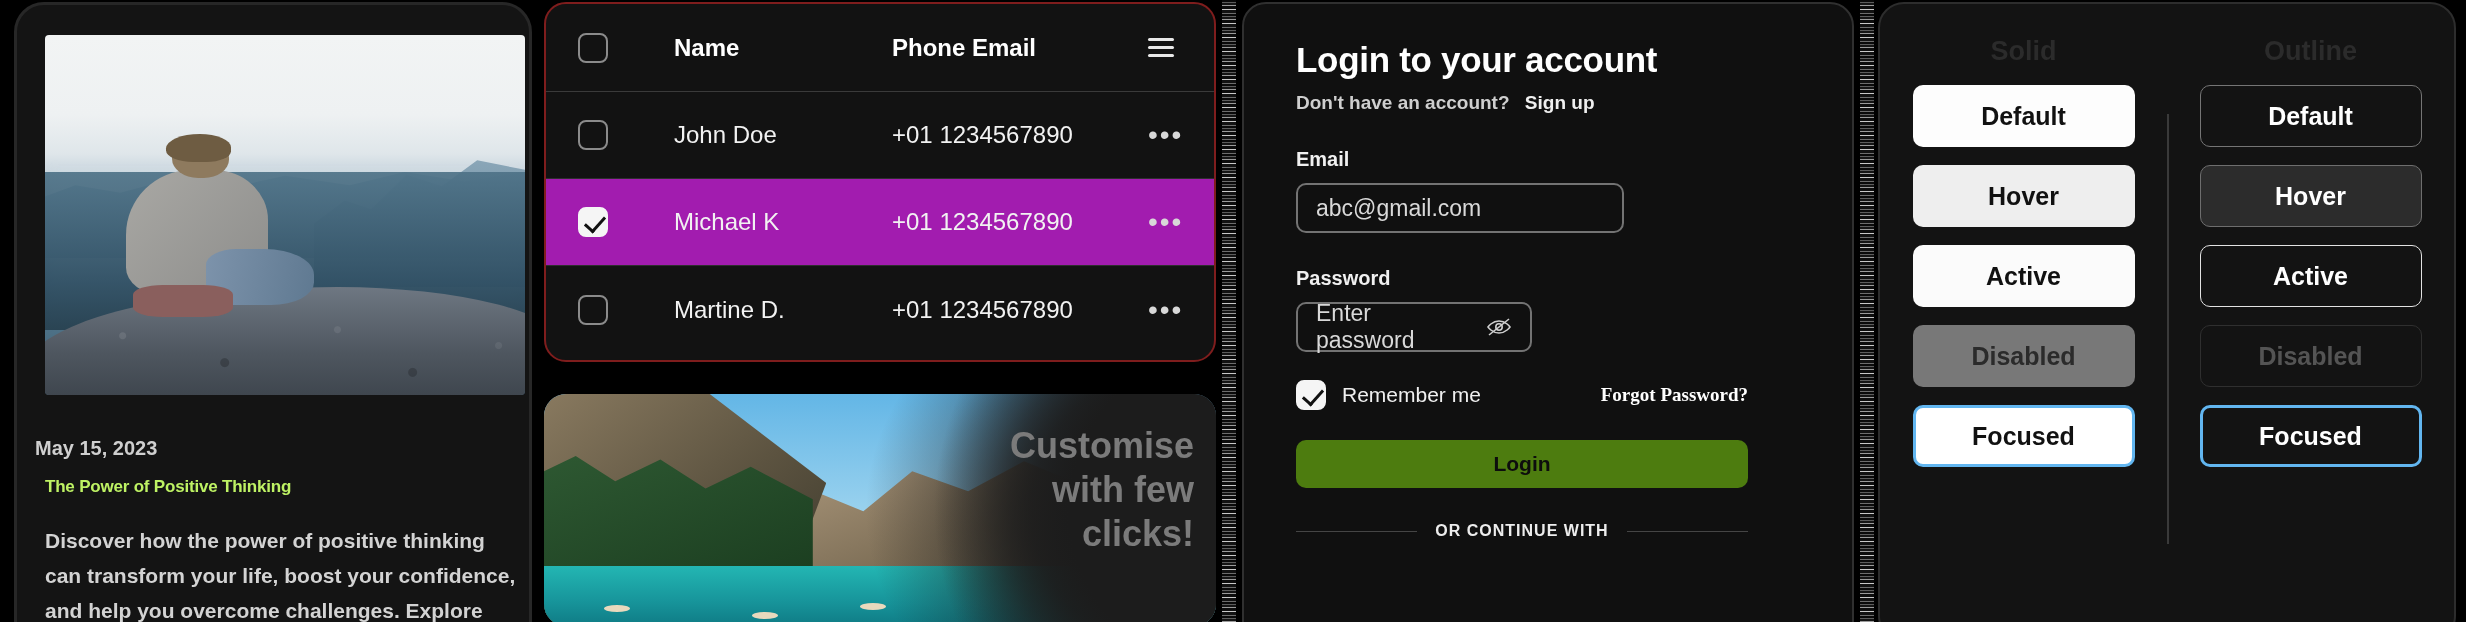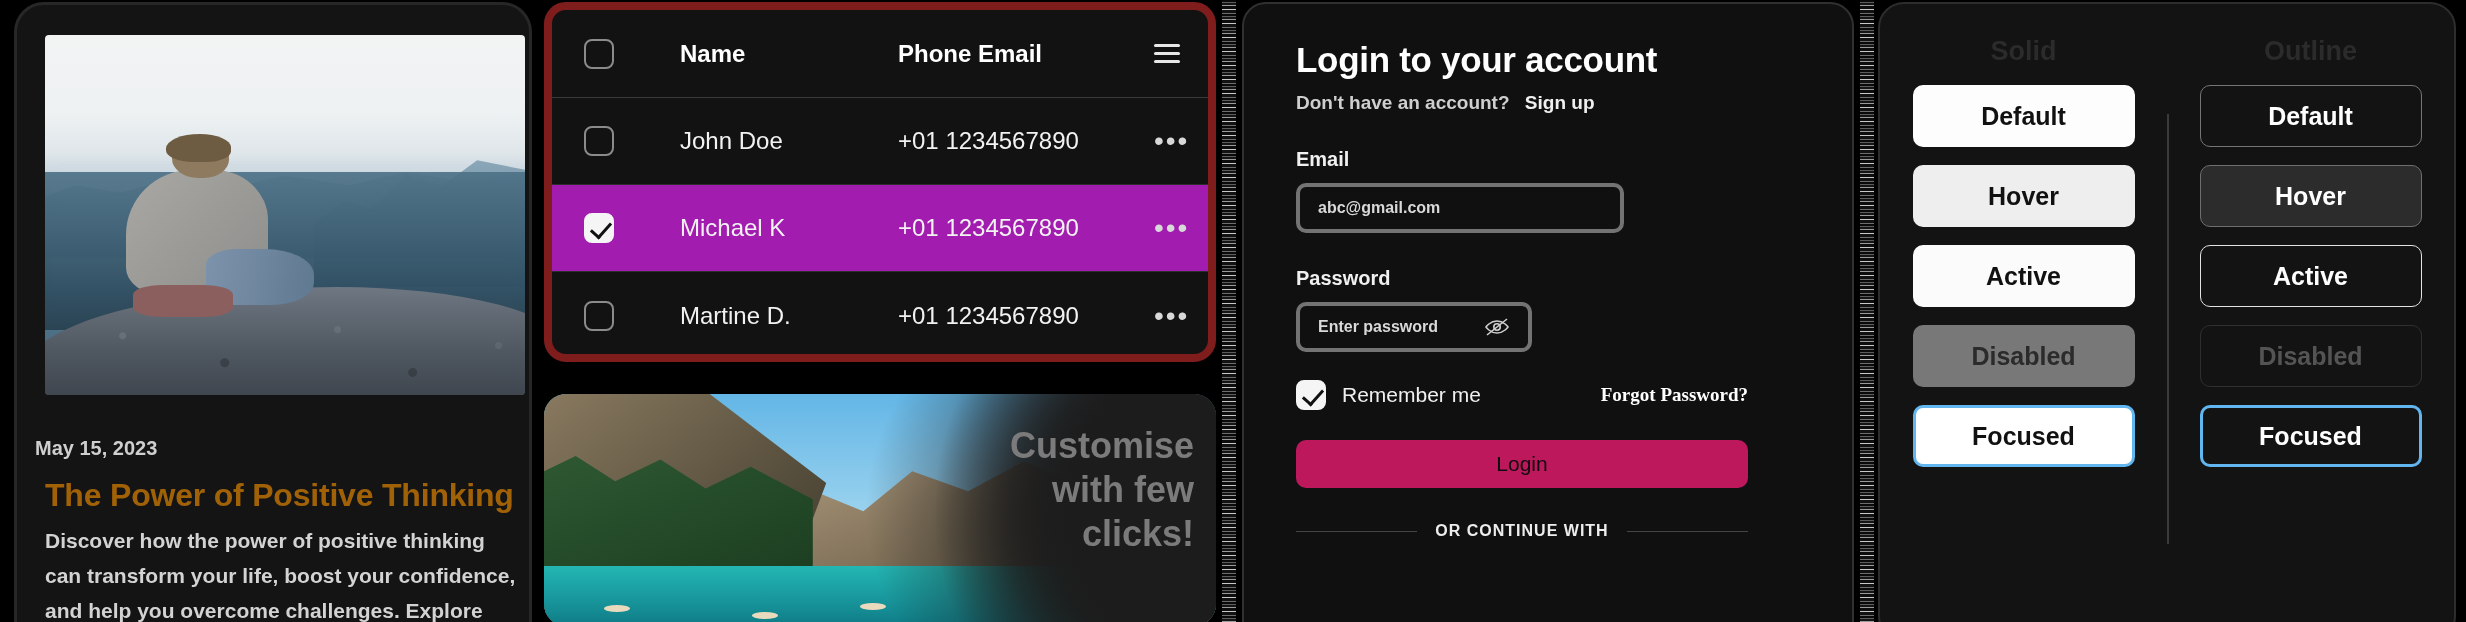--- a/index.html
+++ b/index.html
@@ -86,32 +86,32 @@
   .p-seat{
     position:absolute; left:6%; top:74%; width:52%; height:16%;
     background:#8a5f5d; border-radius:30%;
   }
   .blog-meta{
     position:absolute; left:18px; top:432px; width:470px;
     color:#cfcfcf; font-size:20px; font-weight:700;
   }
   .blog-title{
     position:absolute; left:28px; top:472px; width:470px;
-    color:#a16207; font-size:32px; font-weight:700; letter-spacing:-.2px;
+    color:#bef264; font-size:17px; font-weight:700; letter-spacing:-.2px;
   }
   .blog-body{
     position:absolute; left:28px; top:518px; width:478px;
     color:#d3d3d3; font-size:21px; font-weight:700; line-height:35px;
   }
 
   
   .panel2{ position:relative; width:692px; height:622px; flex:none; }
   .tbl-card{
     position:absolute; left:8px; top:2px; width:672px; height:360px;
-    background:#121212; border:8px solid #7f1d1d; border-radius:22px; overflow:hidden;
+    background:#121212; border:2px solid #7f1d1d; border-radius:22px; overflow:hidden;
   }
   .tbl-row{
     display:flex; align-items:center; height:87px;
     padding:0 0 0 32px; border-bottom:1px solid #2e2e2e;
   }
   .tbl-row.head{ height:88px; border-bottom:1px solid #3a3a3a; }
   .tbl-row.sel{ background:#a21caf; }
   .tbl-row.last{ border-bottom:none; }
   .c-chk{ width:96px; flex:none; }
   .c-name{ width:218px; flex:none; color:#f2f2f2; font-size:24px; }
@@ -188,37 +188,37 @@
   .login-card{
     position:absolute; left:14px; top:2px; width:612px; height:660px;
     background:#101010; border:2px solid #303030; border-radius:24px;
     padding:36px 52px;
   }
   .login-h{ color:#ffffff; font-size:35px; font-weight:700; letter-spacing:-.3px; }
   .login-sub{ margin-top:12px; color:#cfcfcf; font-size:19px; font-weight:700; }
   .login-sub .su{ color:#efefef; margin-left:10px; }
   .fld-label{ margin-top:34px; color:#f0f0f0; font-size:20px; font-weight:700; }
   .fld{
-    margin-top:12px; height:50px; border:4px solid #737373; border-radius:10px;
-    display:flex; align-items:center; padding:0 18px; color:#d9d9d9; font-size:16px;font-weight:bold;
+    margin-top:12px; height:50px; border:2px solid #737373; border-radius:10px;
+    display:flex; align-items:center; padding:0 18px; color:#d9d9d9; font-size:23px;
   }
   .fld.email{ width:328px; }
   .fld.pass{ width:236px; justify-content:space-between; }
   .eye{ width:26px; height:20px; position:relative; flex:none; margin-left:14px; }
   .eye svg{ display:block; }
   .row-remember{
     margin-top:28px; display:flex; align-items:center; justify-content:space-between;
     width:452px;
   }
   .rm-left{ display:flex; align-items:center; gap:16px; }
   .rm-left .lbl{ color:#f0f0f0; font-size:21px; }
   .forgot{ color:#ffffff; font-size:19px; font-weight:700;font-family:Liberation Serif, serif; }
   .login-btn{
-    margin-top:30px; width:452px; height:48px; border-radius:10px; background:#be185d;
-    color:#0d0d0d; font-size:21px; font-weight:400;
+    margin-top:30px; width:452px; height:48px; border-radius:10px; background:#4d7c0f;
+    color:#0d0d0d; font-size:21px; font-weight:700;
     display:flex; align-items:center; justify-content:center; border:none; cursor:pointer;
   }
   .or-row{
     margin-top:34px; width:452px; display:flex; align-items:center; gap:18px;
   }
   .or-row .ln{ flex:1; height:1px; background:#454545; }
   .or-row .tx{ color:#ededed; font-size:16px; font-weight:700; letter-spacing:1px; }
 
   
   .panel4{ position:relative; width:598px; height:614px; flex:none;text-align:right; }

